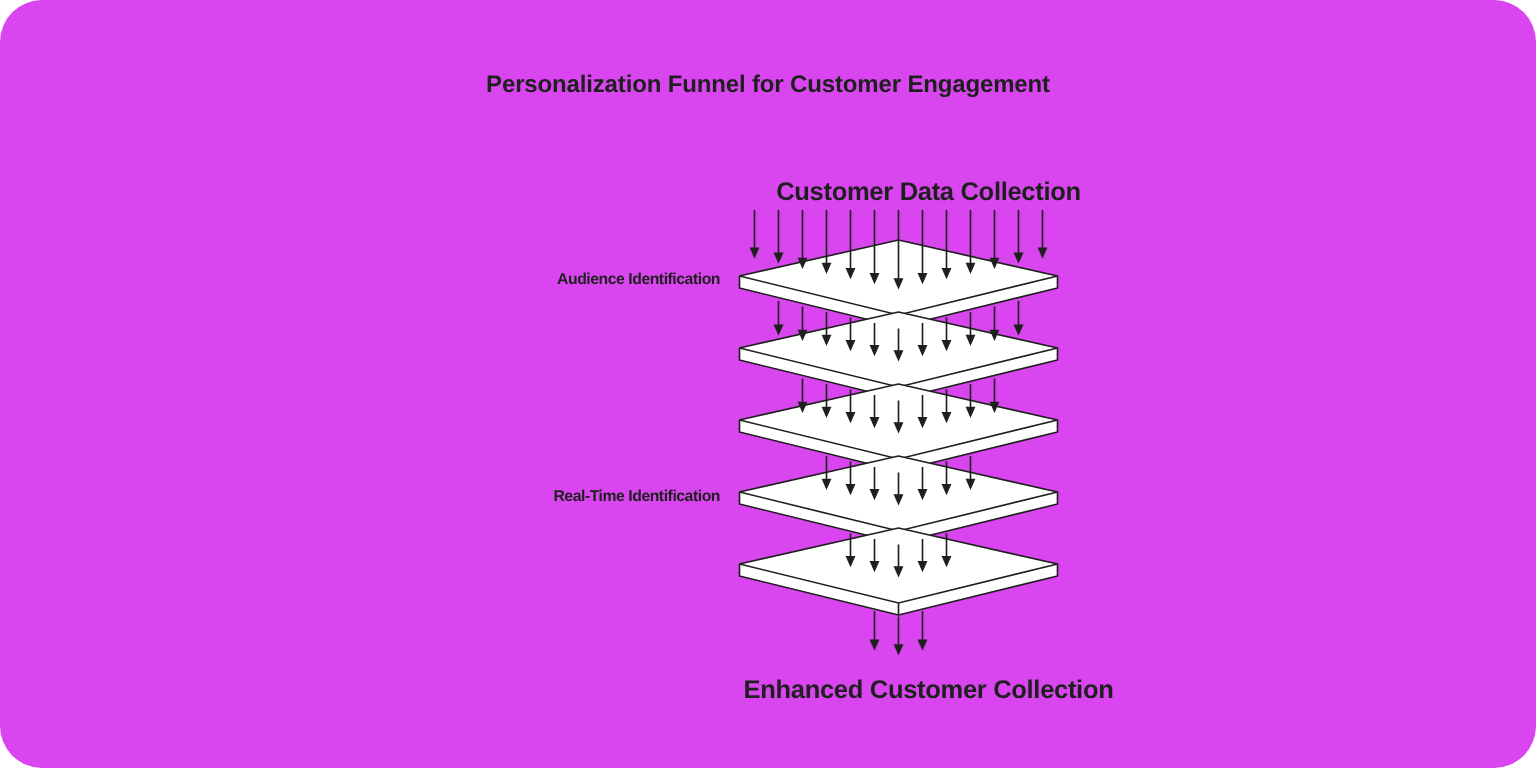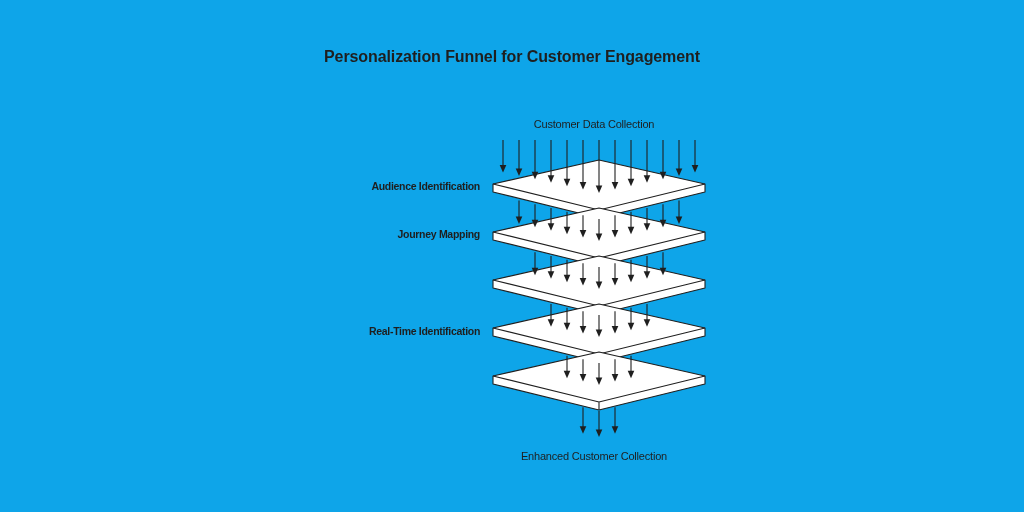--- a/index.html
+++ b/index.html
@@ -1,47 +1,46 @@
 <!DOCTYPE html>
 <html><head>
 <meta charset="utf-8">
 <style>
   html,body{margin:0;padding:0;background:#ffffff;}
   .canvas{
-    position:relative;width:1024px;height:512px;background:#0ea5e9;
-    font-family:"Liberation Sans",sans-serif;overflow:hidden;
+    position:relative;width:1024px;height:512px;background:#d946ef;
+    font-family:"Liberation Sans",sans-serif;overflow:hidden;border-radius:28px;
   }
   .chart-title{
     position:absolute;left:0;top:48px;width:1024px;text-align:center;
     font-size:16px;font-weight:bold;color:#1f1f1f;letter-spacing:-0.1px;
   }
   .io-label{
-    position:absolute;left:394px;width:400px;text-align:center;
-    font-size:11px;font-weight:normal;color:#1f1f1f;letter-spacing:-0.2px;
+    position:absolute;left:419px;width:400px;text-align:center;
+    font-size:17px;font-weight:bold;color:#1f1f1f;letter-spacing:-0.2px;
   }
   .io-label.top{top:118px;}
   .io-label.bottom{top:450px;}
   .layer-label{
     position:absolute;left:0;width:480px;text-align:right;
     font-size:10.5px;font-weight:bold;color:#1f1f1f;letter-spacing:-0.3px;
     line-height:13px;
   }
   svg.funnel{position:absolute;left:0;top:0;}
 </style>
 </head>
 <body>
 
 <div class="canvas">
 
   <div class="chart-title">Personalization Funnel for Customer Engagement</div>
 
   <div class="io-label top">Customer Data Collection</div>
 
   <div class="layer-label" style="top:180px">Audience Identification</div>
-  <div class="layer-label" style="top:228px">Journey Mapping</div>
   <div class="layer-label" style="top:325px">Real-Time Identification</div>
 
   <div class="io-label bottom">Enhanced Customer Collection</div>
 
   <svg class="funnel" id="funnel-svg" width="1024" height="512" viewBox="0 0 1024 512">
       <path d="M 599 160 L 705 184 L 705 192 L 599 218 L 493 192 L 493 184 Z" fill="#ffffff" stroke="#1f1f1f" stroke-width="1.1" stroke-linejoin="round"></path>
       <path d="M 493 184 L 599 210 L 705 184 M 599 210 L 599 218" fill="none" stroke="#1f1f1f" stroke-width="1.1"></path>
       <line x1="503" y1="140" x2="503" y2="166.456" stroke="#1f1f1f" stroke-width="1.1"></line>
       <polygon points="499.7,164.956 506.3,164.956 503,172.456" fill="#1f1f1f"></polygon>
       <line x1="519" y1="140" x2="519" y2="169.88" stroke="#1f1f1f" stroke-width="1.1"></line>

